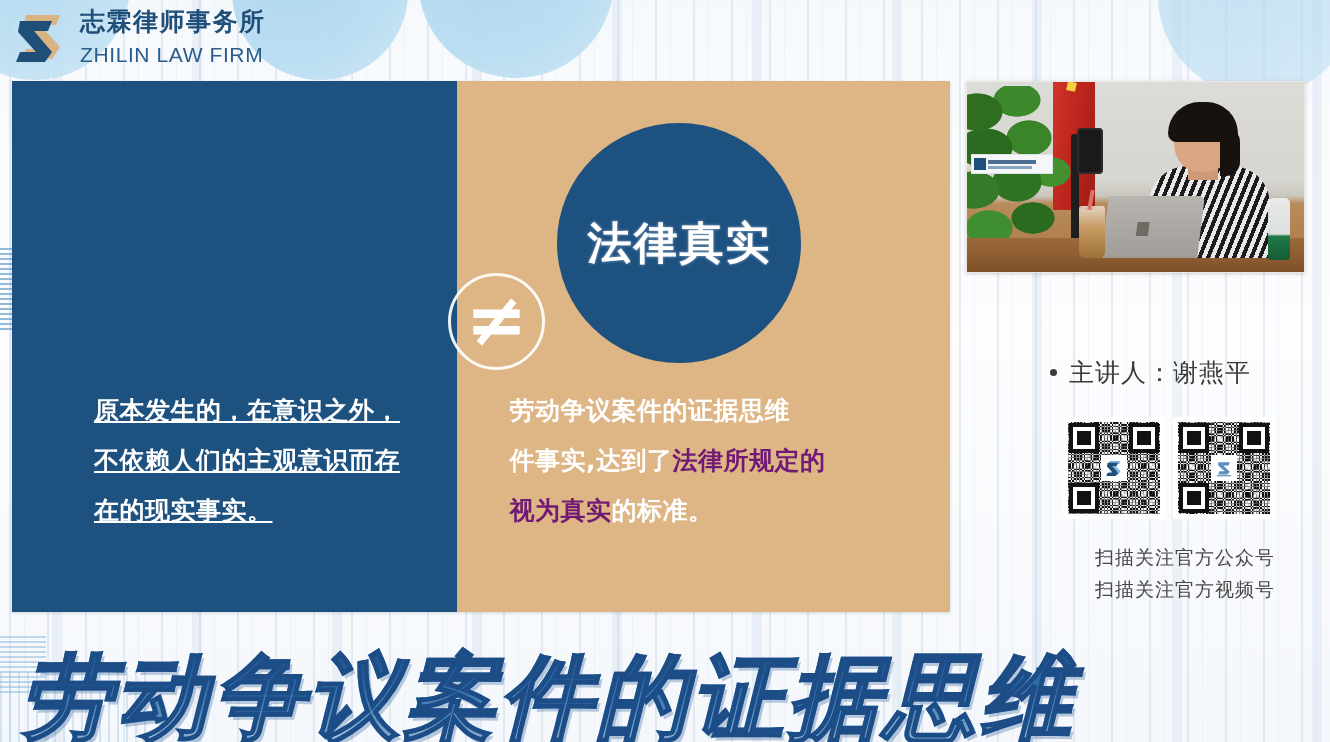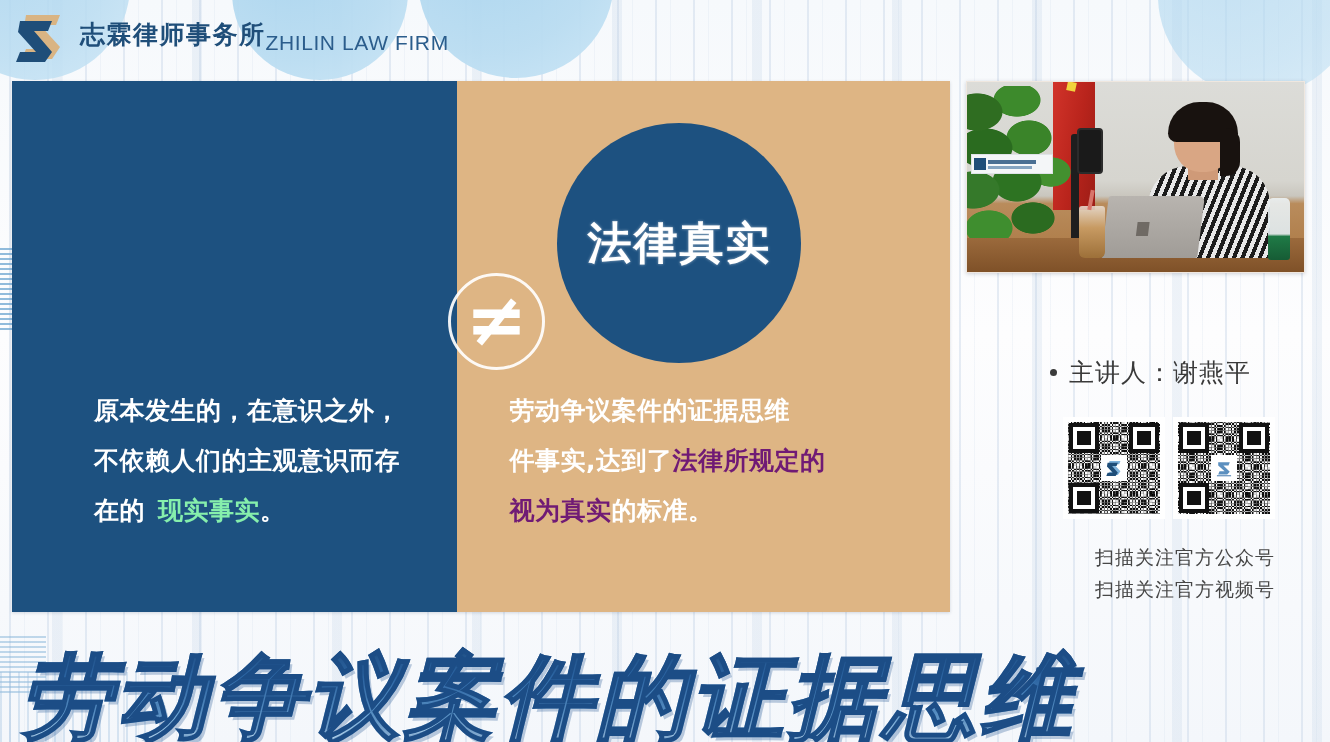--- a/index.html
+++ b/index.html
@@ -80,21 +80,21 @@
     opacity:.6;
   }
 
   
   .logo-wrap {
     position: absolute; left: 12px; top: 9px;
     display: flex; align-items: center; gap: 12px;
     z-index: 12;
   }
   .logo-mark { position: relative; width: 56px; height: 56px; }
-  .logo-text { display: flex; flex-direction: row; line-height: 1; justify-content: center; }
+  .logo-text { display: flex; flex-direction: column; line-height: 1; justify-content: center; }
   .logo-cn {
     font-size: 25px; font-weight: 700; color: #1f4e79;
     letter-spacing: 1.5px;
     font-family: "DejaVu Sans", sans-serif;
   }
   .logo-en {
     font-size: 21px; color: #2b5d8c; letter-spacing: .6px;
     margin-top: 10px; font-weight: 400;
     font-family: "Liberation Sans", sans-serif;
   }
@@ -128,23 +128,23 @@
   }
 
   .body-text {
     position: absolute;
     font-family: "DejaVu Sans", sans-serif;
     font-weight: 700;
     font-size: 25px;
     line-height: 50px;
     letter-spacing: .5px;
   }
-  .body-left  { left: 82px;  top: 305px; width: 360px; color: #ffffff; }
+  .body-left  { left: 82px;  top: 305px; width: 360px; color: #ffffff; text-decoration: underline; }
   .body-right { left: 52px;  top: 305px; width: 370px; color: #ffffff; }
-  .hl-tan  { color: #86efac; margin-left: 13px; }
+  .hl-tan  { color: #ffffff; }
   .hl-blue { color: #701a75; }
 
   
   .neq {
     position: absolute;
     left: 436px; top: 192px;
     width: 97px; height: 97px;
     border-radius: 50%;
     border: 3px solid rgba(255,255,255,.92);
     display: flex; align-items: center; justify-content: center;

